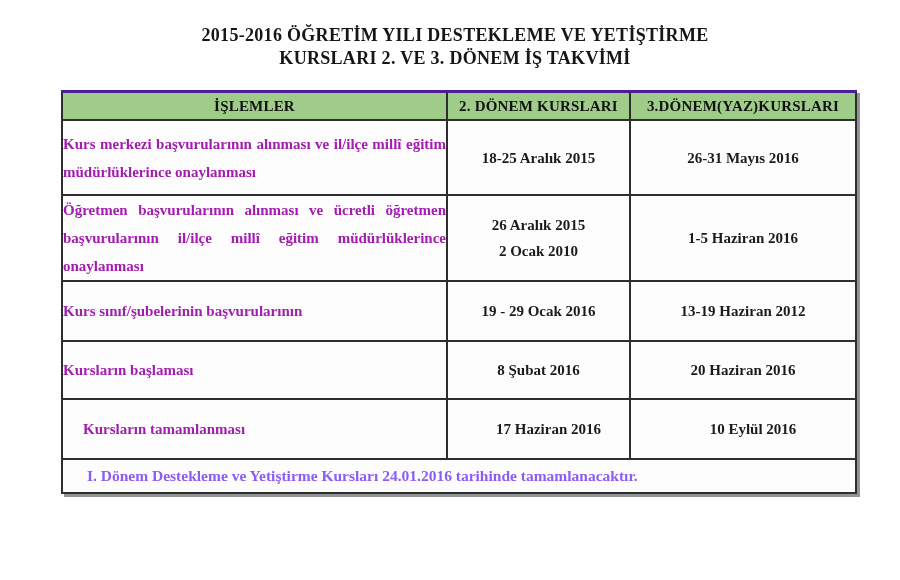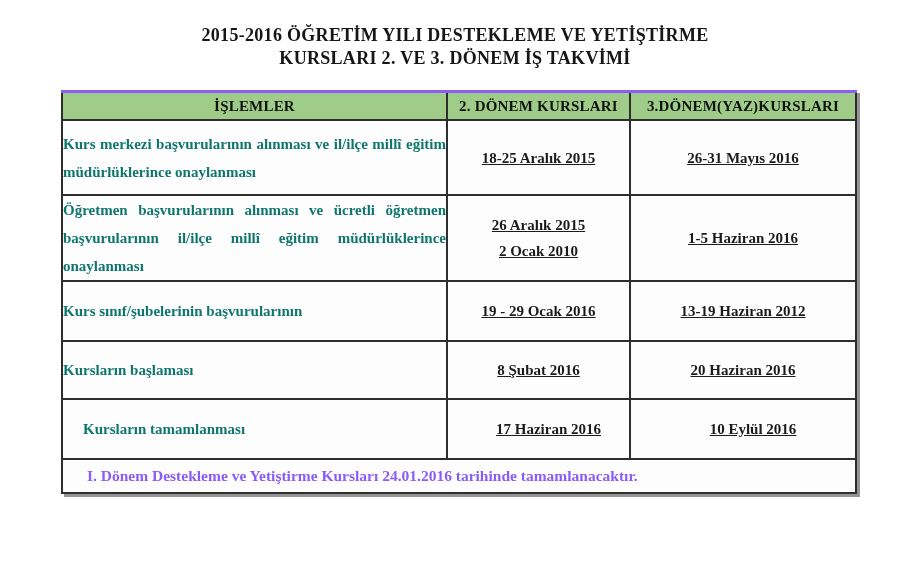--- a/index.html
+++ b/index.html
@@ -43,45 +43,44 @@
   table.calendar col.c3 { width: 226px; }
   table.calendar th, table.calendar td {
     border: 2px solid #2e2e2e;
     font-weight: bold;
     vertical-align: middle;
     padding: 0;
   }
   tr.head th {
     height: 26px;
     background: #9fcd89;
-    border-top: 3px solid #8b5cf6;
+    border-top: 3px solid #4c1d95;
     font-size: 15px;
     letter-spacing: 0.2px;
     text-align: center;
     color: #111111;
   }
   td.islem {
     font-size: 15px;
     line-height: 28px;
     padding-left: 16px;
     padding-right: 14px;
     text-align: left;
-    color: #0f766e;
+    color: #a21caf;
   }
   td.islem.justified {
     text-align: justify;
     text-align-last: left;
   }
   td.date {
     font-size: 15px;
     line-height: 26px;
     text-align: center;
     white-space: pre-line;
     color: #1b1b1b;
-    text-decoration: underline;
   }
   tr.r1 td { height: 73px; }
   tr.r2 td { height: 82px; }
   tr.r3 td { height: 58px; }
   tr.r4 td { height: 58px; }
   tr.r5 td { height: 56px; }
   tr.r6 td { height: 58px; padding-left: 20px; }
   tr.footnote td {
     height: 32px;
     font-size: 15.5px;

